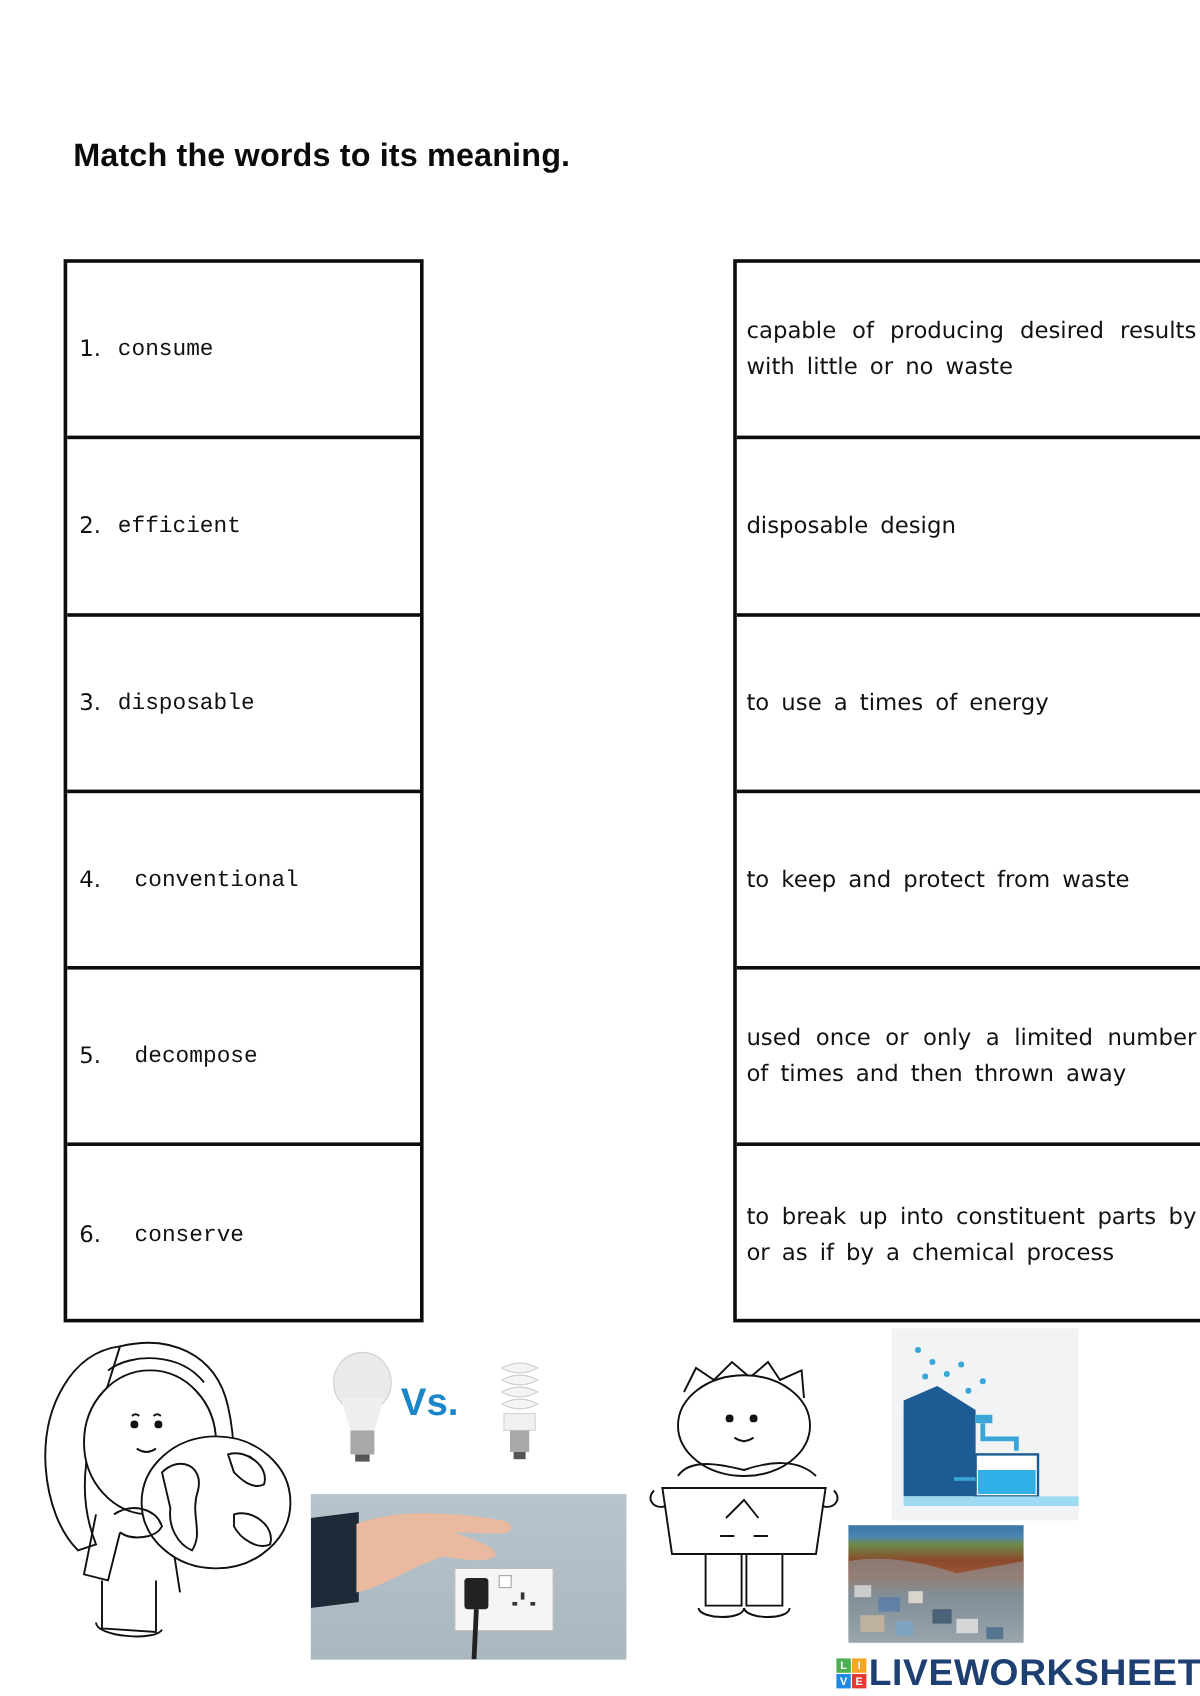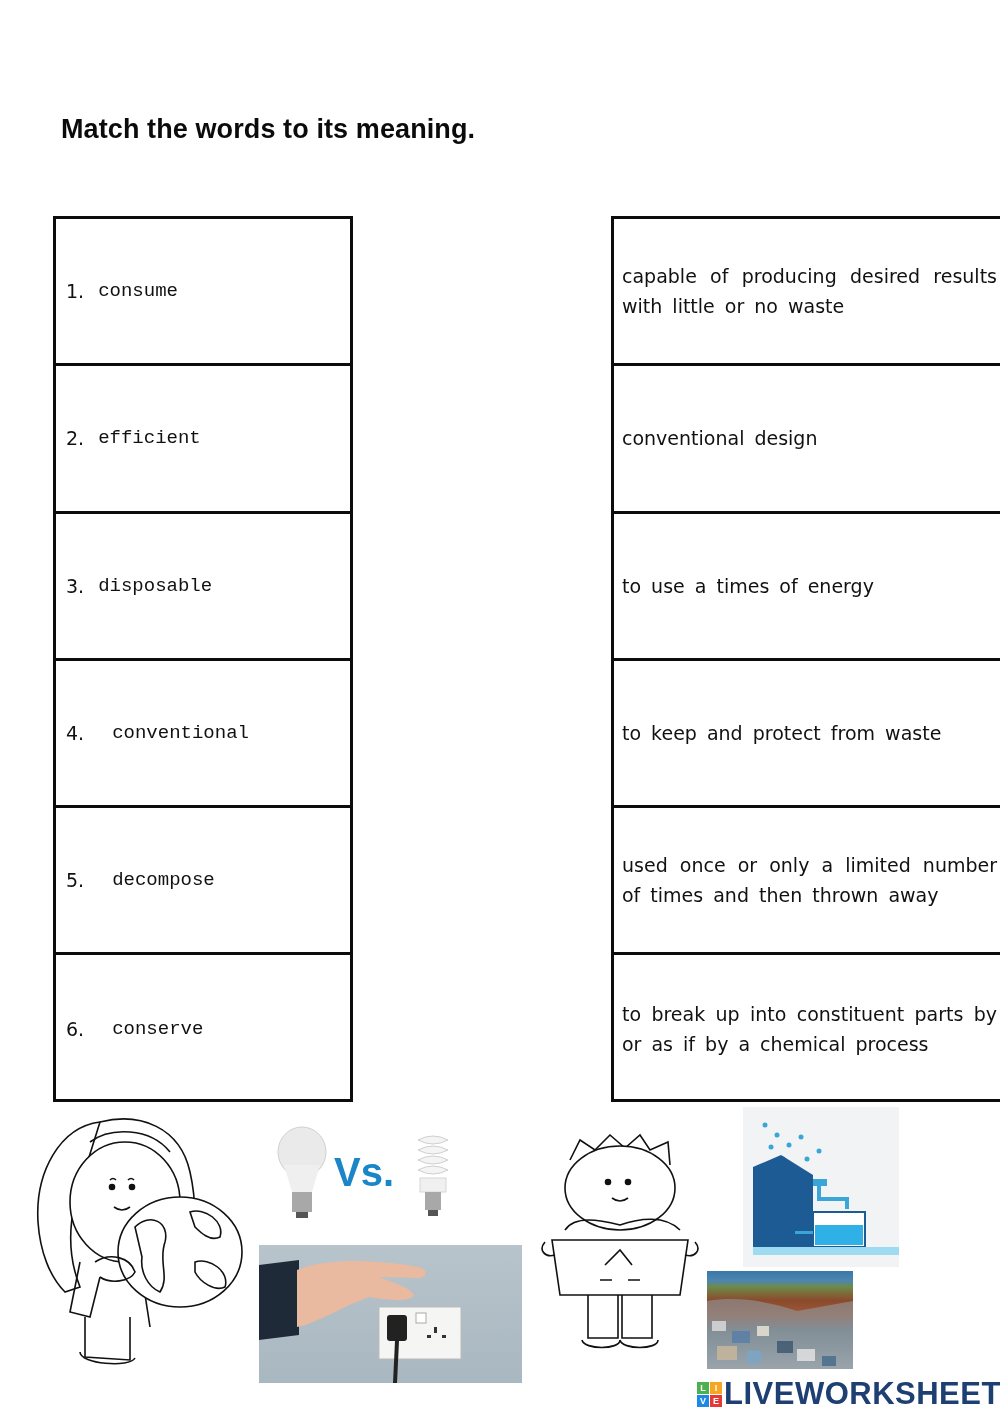--- a/index.html
+++ b/index.html
@@ -15,21 +15,21 @@
     .left .word { margin-left: 14px; font-family: Liberation Mono, monospace; }
     .left .cell.wide .word { margin-left: 28px; }
     .right .cell { padding: 0 8px 0 8px; font-size: 19px; line-height: 30px; text-align: justify; text-align-last: left; word-spacing: 4px; }
     .right .cell span { display: block; width: 100%; }
 
     .img { position: absolute; }
     
     .girl { left: 30px; top: 1112px; width: 215px; height: 258px; }
     
     .bulbs { left: 270px; top: 1120px; width: 205px; height: 105px; }
-    .vs { position: absolute; left: 64px; top: 30px; font-family: "Liberation Sans", sans-serif; font-weight: bold; font-size: 40px; color: #1a86c7; }
+    .vs { position: absolute; left: 64px; top: 30px; font-family: "Liberation Sans", sans-serif; font-weight: bold; font-size: 32px; color: #1a86c7; }
     
     .photo-socket { left: 259px; top: 1245px; width: 263px; height: 138px; background: linear-gradient(180deg,#b7c4cc 0%,#a9b7c0 100%); overflow: hidden; }
     
     .boy { left: 540px; top: 1130px; width: 160px; height: 225px; }
     
     .water { left: 743px; top: 1107px; width: 156px; height: 160px; background: #f2f3f4; }
     
     .landfill { left: 707px; top: 1271px; width: 146px; height: 98px; overflow: hidden; background: linear-gradient(180deg,#3a78a8 0%,#4d86b0 10%,#6b8b4a 16%,#8c4a2c 30%,#9c5a3a 45%,#6f7f86 60%,#aab3b9 100%); }
     .logo { position: absolute; left: 697px; top: 1376px; display: flex; align-items: center; }
     .logo .grid { display: grid; grid-template-columns: 12px 12px; grid-template-rows: 12px 12px; gap: 1px; margin-right: 2px; }
@@ -66,21 +66,21 @@
     <span class="num">6.</span>
     <span class="word">conserve</span>
   </div>
 </div>
 
 <div class="col right">
   <div class="cell">
       <span>capable of producing desired results with little or no waste</span>
     </div>
   <div class="cell">
-      <span>conventional design</span>
+      <span>disposable design</span>
     </div>
   <div class="cell">
       <span>to use a times of energy</span>
     </div>
   <div class="cell">
       <span>to keep and protect from waste</span>
     </div>
   <div class="cell">
       <span>used once or only a limited number of times and then thrown away</span>
     </div>

